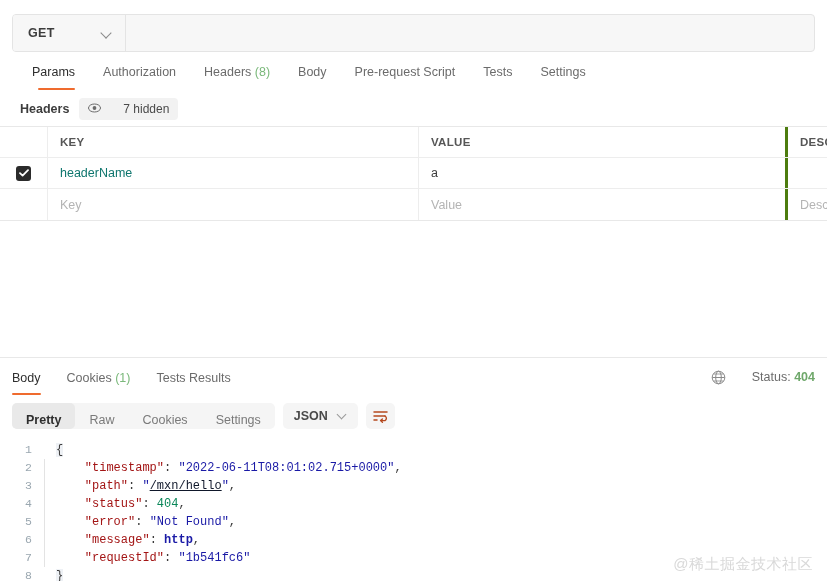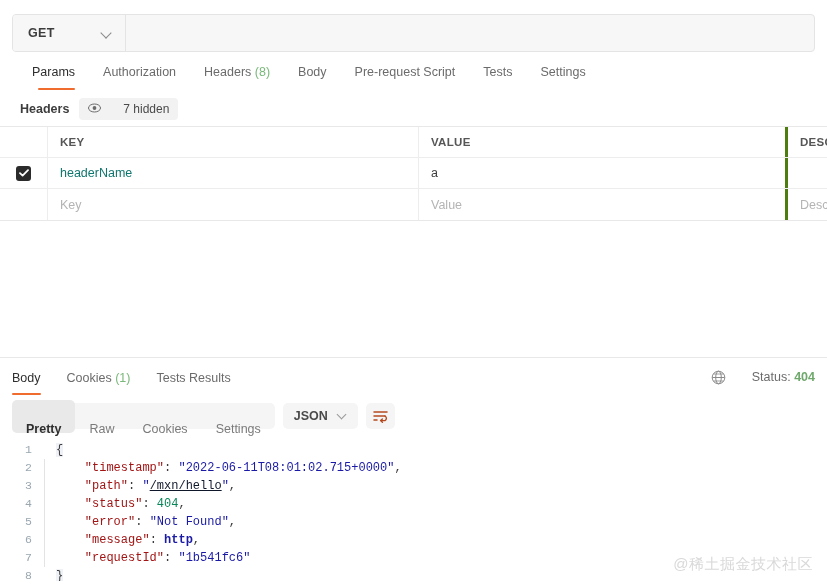--- a/index.html
+++ b/index.html
@@ -260,22 +260,22 @@
   }
   .seg {
     display: flex;
     align-items: center;
     background: #f5f5f5;
     border-radius: 5px;
     height: 26px;
     padding: 0;
   }
   .seg-item {
-    padding: 16px 14px;
-    height: 33px;
+    padding: 4px 14px;
+    height: 26px;
     line-height: 26px;
     font-size: 12.5px;
     color: #7a7a7a;
     border-radius: 5px;
     cursor: pointer;
     white-space: nowrap;
   }
   .seg-item.active {
     background: #e9e9e9;
     color: #2e2e2e;

